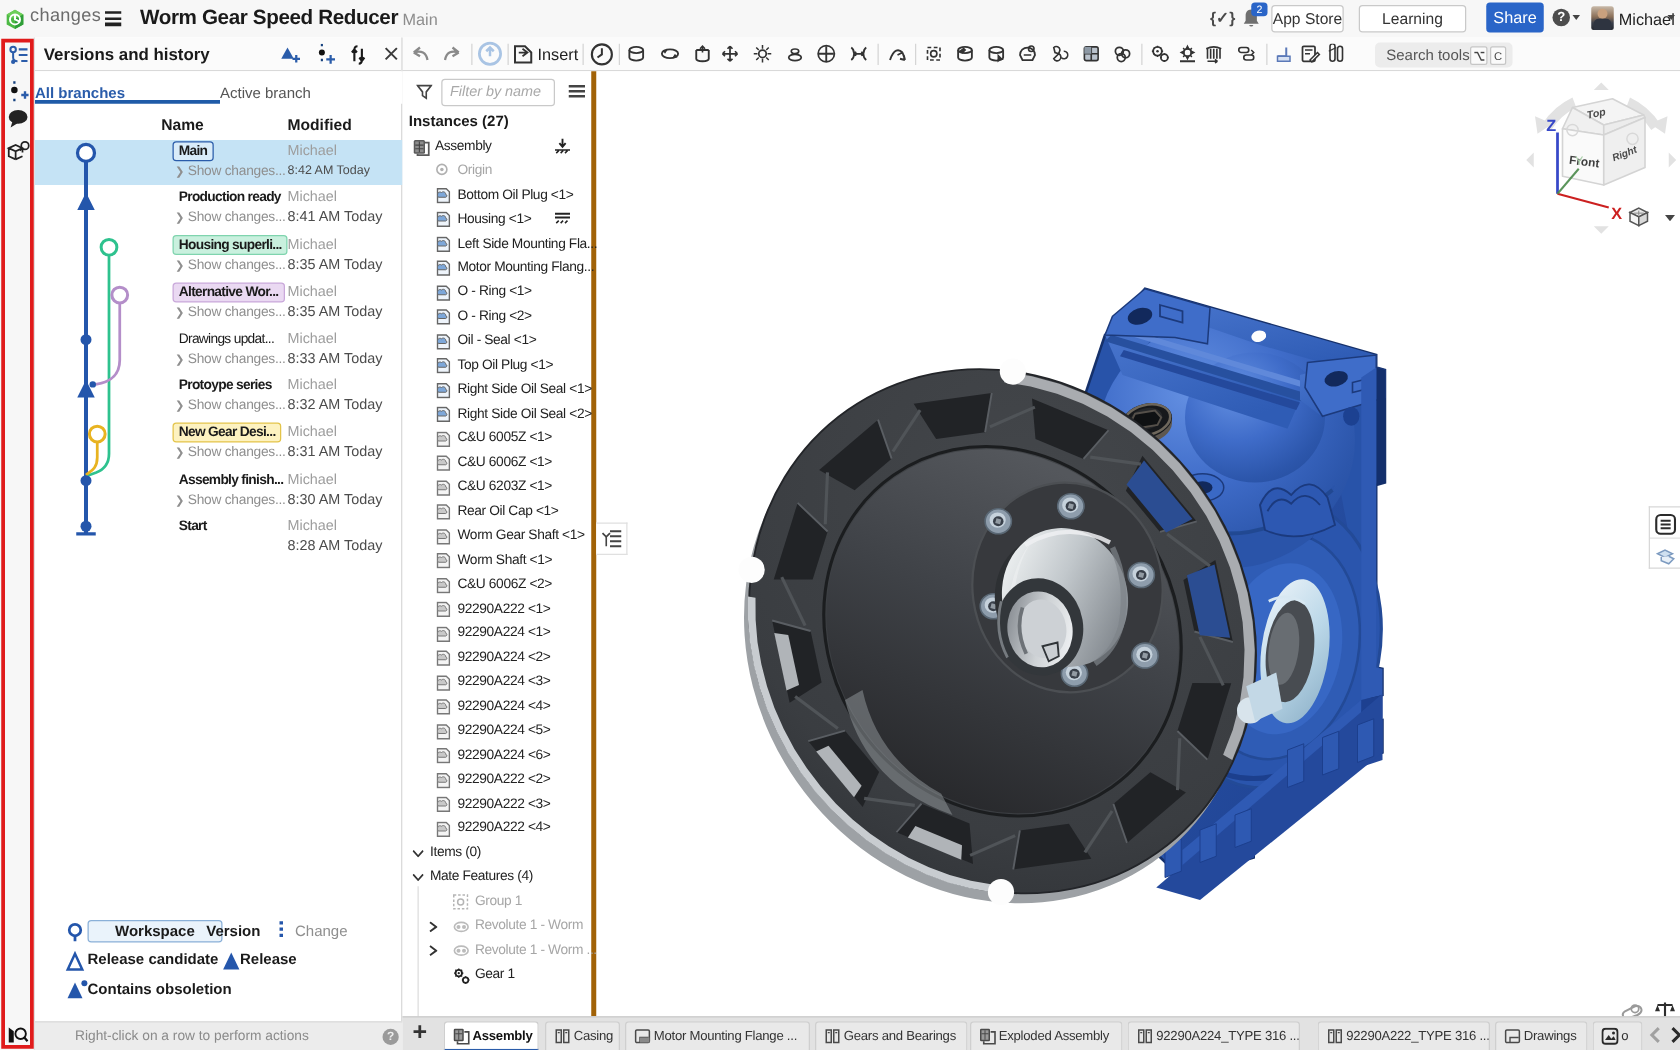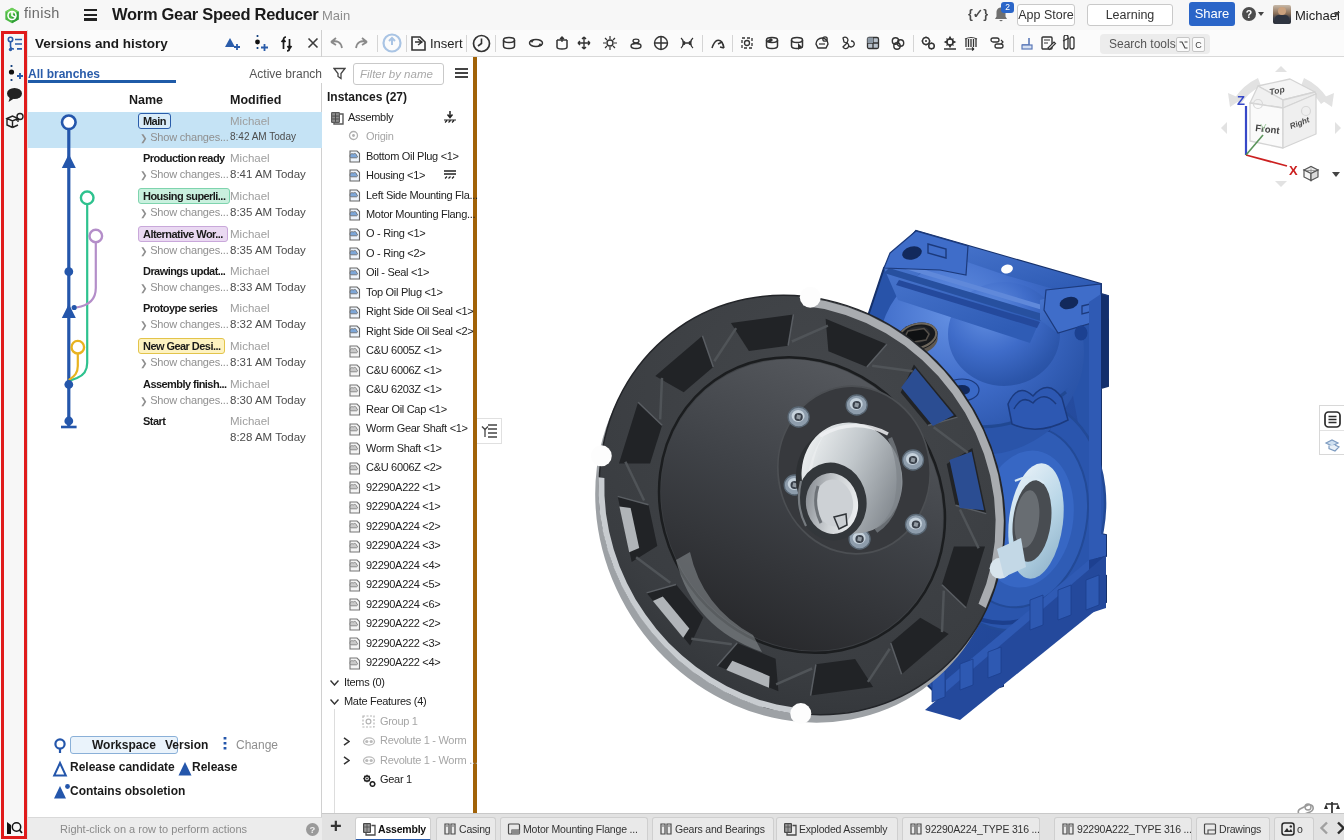--- a/index.html
+++ b/index.html
@@ -28,21 +28,21 @@
 <body>
 <div id="stage">
 <div id="topbar">
  <svg class="abs" style="left:4px;top:7px" width="16" height="17" viewBox="0 0 24 25">
   <path d="M12 1 L22 6.5 V18.5 L12 24 L2 18.5 V6.5 Z" fill="#4cb944"></path>
   <path d="M12 1 L22 6.5 L12 12 L2 6.5 Z" fill="#6ecf5a"></path>
   <path d="M12 12 L22 6.5 V18.5 L12 24 Z" fill="#2f9e38"></path>
   <circle cx="12" cy="12.5" r="6" fill="none" stroke="#fff" stroke-width="2.4"></circle>
   <path d="M12 6.5 L12 12.5 L17 15" stroke="#fff" stroke-width="2.4" fill="none"></path>
  </svg>
- <div class="abs" style="left:24px;top:5px;font-size:14.5px;color:#6b6b6b;letter-spacing:0.3px">finish</div>
+ <div class="abs" style="left:24px;top:5px;font-size:14.5px;color:#6b6b6b;letter-spacing:0.3px">changes</div>
  <div class="abs" style="left:84px;top:9px;width:13px;height:12px">
    <div style="height:2.4px;background:#222;margin-bottom:2.2px"></div>
    <div style="height:2.4px;background:#222;margin-bottom:2.2px"></div>
    <div style="height:2.4px;background:#222"></div>
  </div>
  <div class="abs" style="left:112px;top:5px;font-size:16.5px;letter-spacing:-0.3px;font-weight:bold;color:#1a1a1a">Worm Gear Speed Reducer</div>
  <div class="abs" style="left:322px;top:8px;font-size:13px;color:#8d8d8d">Main</div>
  <div class="abs" style="left:968px;top:6px;font-size:12.5px;font-weight:bold;color:#4a4a4a">{✓}</div>
  <svg class="abs" style="left:993px;top:6px" width="16" height="17" viewBox="0 0 16 17">
   <path d="M8 1.5 C5 1.5 3.5 3.8 3.5 6.5 L3.5 10.5 L2 13 L14 13 L12.5 10.5 L12.5 6.5 C12.5 3.8 11 1.5 8 1.5 Z" fill="#6f6f6f"></path>
@@ -489,21 +489,21 @@
         <path d="M7 12.5 H14 M10.5 9 V16" stroke="#2a5caa" stroke-width="1.8"></path>
       </svg>
  <svg class="abs" style="left:251px;top:6px" width="15" height="16" viewBox="0 0 15 16">
         <path d="M4.5 4 Q4.5 1 7 1 M4.5 4 V13 M2.5 6 L4.5 3.5 L6.5 6 M10.5 12 Q10.5 15 8 15 M10.5 12 V3 M8.5 10 L10.5 12.7 L12.5 10" fill="none" stroke="#1a1a1a" stroke-width="1.7"></path>
       </svg>
  <svg class="abs" style="left:279px;top:7px" width="12" height="12" viewBox="0 0 12 12">
         <path d="M1.5 1.5 L10.5 10.5 M10.5 1.5 L1.5 10.5" stroke="#3c3c3c" stroke-width="1.6"></path>
       </svg>
  <div class="abs" style="left:0;top:27px;width:294px;height:26px;background:#fff"></div>
  <div class="abs" style="left:0;top:37px;width:148px;text-align:left;font-size:12px;font-weight:bold;color:#2a5caa">All branches</div>
- <div class="abs" style="left:148px;top:37px;width:146px;text-align:right;font-size:12px;color:#555">Active branch</div>
+ <div class="abs" style="left:148px;top:37px;width:146px;text-align:left;font-size:12px;color:#555">Active branch</div>
  <div class="abs" style="left:0;top:50px;width:148px;height:3px;background:#1f5ba8"></div>
  <div class="abs" style="left:101px;top:63px;font-size:12.5px;font-weight:bold;color:#1a1a1a">Name</div>
  <div class="abs" style="left:202px;top:63px;font-size:12.5px;font-weight:bold;color:#1a1a1a">Modified</div>
  <div class="abs" style="left:0;top:82px;width:294px;height:36px;background:#c5e3f5"></div>
  <svg class="abs" style="left:0;top:80px" width="120" height="340" viewBox="0 0 120 340">
   <path d="M40.8 12 V317" stroke="#2456ab" stroke-width="3.2"></path>
   <path d="M33 317 H48.6" stroke="#2456ab" stroke-width="2.6"></path>
   <path d="M59.2 94.5 V253 Q59.2 264 49 268 L40.8 271" fill="none" stroke="#2ec28e" stroke-width="2.2"></path>
   <path d="M67.8 132.5 V178 C67.8 192 58 196 48.5 197.5" fill="none" stroke="#b48ec9" stroke-width="2.2"></path>
   <path d="M49.8 243.5 V256 C49.8 265 44.5 267 40.8 270" fill="none" stroke="#e8b320" stroke-width="2.2"></path>
@@ -527,21 +527,21 @@
 <div class="abs" style="left:202px;top:122px;font-size:11.5px;color:#9d9d9d">Michael</div>
 <div class="abs" style="left:202px;top:138px;font-size:11.5px;color:#4c4c4c">8:41 AM Today</div>
 <div class="abs" style="left:110px;top:158px;padding:1px 4px;border:1px solid #7fd4ae;border-radius:3px;background:#c9f0de;font-size:11px;font-weight:bold;color:#1a1a1a;letter-spacing:-0.55px;white-space:nowrap">Housing superli...</div>
 <div class="abs" style="left:112px;top:176px;font-size:11px;letter-spacing:-0.2px;color:#8f8f8f;white-space:nowrap"><span style="font-size:9px">❯</span> Show changes...</div>
 <div class="abs" style="left:202px;top:160px;font-size:11.5px;color:#9d9d9d">Michael</div>
 <div class="abs" style="left:202px;top:176px;font-size:11.5px;color:#4c4c4c">8:35 AM Today</div>
 <div class="abs" style="left:110px;top:196px;padding:1px 4px;border:1px solid #c9a8da;border-radius:3px;background:#ead9f2;font-size:11px;font-weight:bold;color:#1a1a1a;letter-spacing:-0.55px;white-space:nowrap">Alternative Wor...</div>
 <div class="abs" style="left:112px;top:214px;font-size:11px;letter-spacing:-0.2px;color:#8f8f8f;white-space:nowrap"><span style="font-size:9px">❯</span> Show changes...</div>
 <div class="abs" style="left:202px;top:198px;font-size:11.5px;color:#9d9d9d">Michael</div>
 <div class="abs" style="left:202px;top:214px;font-size:11.5px;color:#4c4c4c">8:35 AM Today</div>
-<div class="abs" style="left:115px;top:235px;font-size:11px;font-weight:bold;color:#1a1a1a;letter-spacing:-0.55px;white-space:nowrap">Drawings updat...</div>
+<div class="abs" style="left:115px;top:235px;font-size:11px;font-weight:normal;color:#1a1a1a;letter-spacing:-0.55px;white-space:nowrap">Drawings updat...</div>
 <div class="abs" style="left:112px;top:251px;font-size:11px;letter-spacing:-0.2px;color:#8f8f8f;white-space:nowrap"><span style="font-size:9px">❯</span> Show changes...</div>
 <div class="abs" style="left:202px;top:235px;font-size:11.5px;color:#9d9d9d">Michael</div>
 <div class="abs" style="left:202px;top:251px;font-size:11.5px;color:#4c4c4c">8:33 AM Today</div>
 <div class="abs" style="left:115px;top:272px;font-size:11px;font-weight:bold;color:#1a1a1a;letter-spacing:-0.55px;white-space:nowrap">Protoype series</div>
 <div class="abs" style="left:112px;top:288px;font-size:11px;letter-spacing:-0.2px;color:#8f8f8f;white-space:nowrap"><span style="font-size:9px">❯</span> Show changes...</div>
 <div class="abs" style="left:202px;top:272px;font-size:11.5px;color:#9d9d9d">Michael</div>
 <div class="abs" style="left:202px;top:288px;font-size:11.5px;color:#4c4c4c">8:32 AM Today</div>
 <div class="abs" style="left:110px;top:308px;padding:1px 4px;border:1px solid #e3c44a;border-radius:3px;background:#fdf2c0;font-size:11px;font-weight:bold;color:#1a1a1a;letter-spacing:-0.55px;white-space:nowrap">New Gear Desi...</div>
 <div class="abs" style="left:112px;top:326px;font-size:11px;letter-spacing:-0.2px;color:#8f8f8f;white-space:nowrap"><span style="font-size:9px">❯</span> Show changes...</div>
 <div class="abs" style="left:202px;top:310px;font-size:11.5px;color:#9d9d9d">Michael</div>

